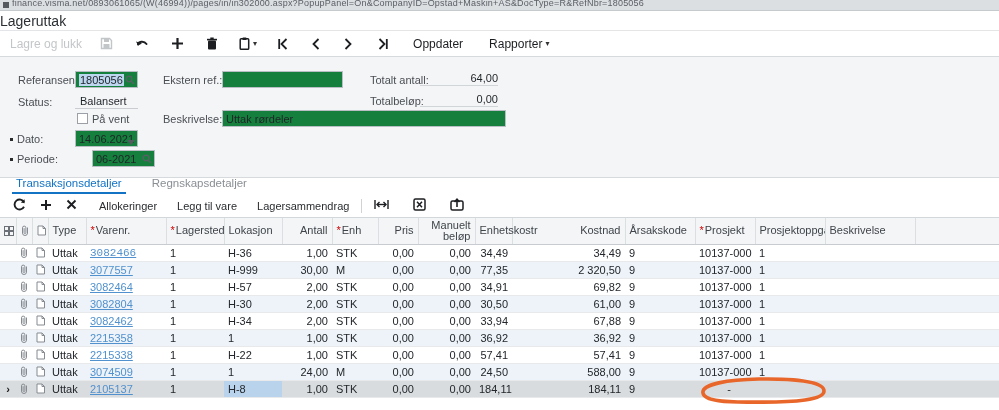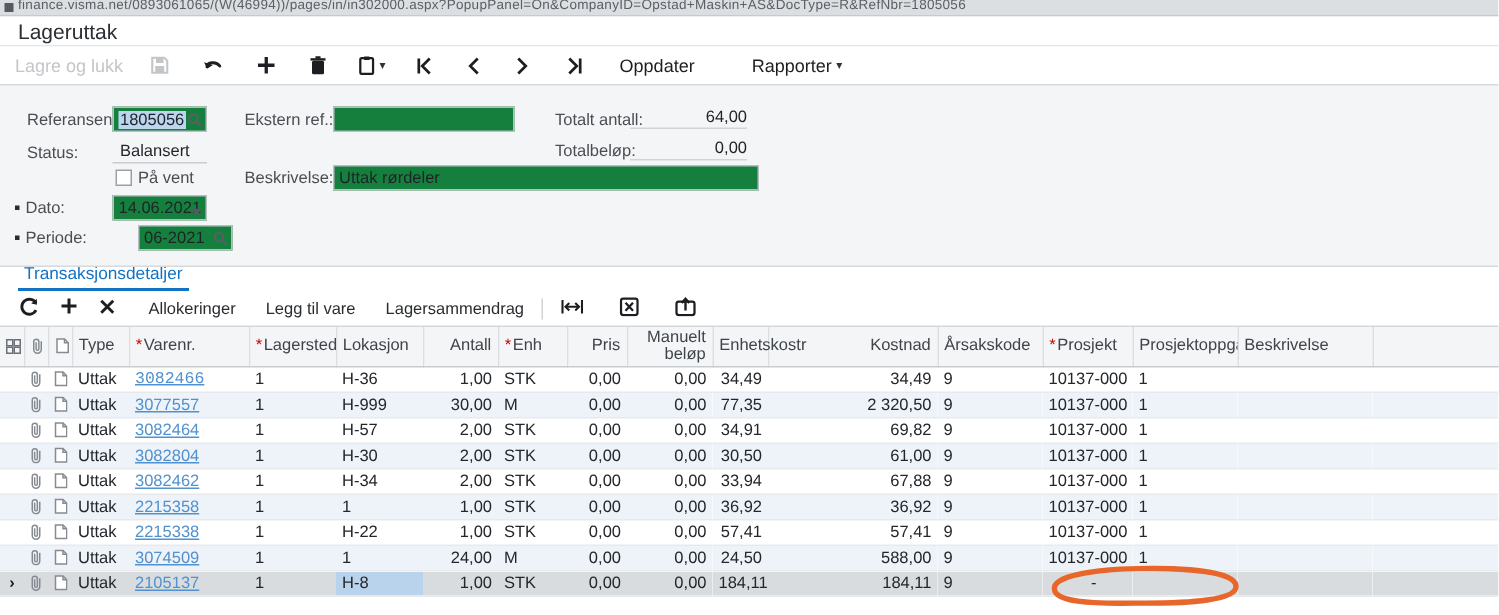--- a/index.html
+++ b/index.html
@@ -7,21 +7,21 @@
               font-family:"Liberation Sans","DejaVu Sans",sans-serif; }
   #page { position:relative; width:999px; height:410px; background:#fff; }
 
   
   .urlbar { height:11px; background:#dcdfe2; border-bottom:1px solid #c7cacd;
             overflow:hidden; display:flex; align-items:flex-start; }
   .urlbar .favicon { width:6px; height:6px; background:#555a60; margin:2px 3px 0 3px; flex:0 0 auto; }
   .urlbar .url { font-size:9px; color:#5a5f66; white-space:nowrap; margin-top:-2px; letter-spacing:.2px; }
 
   
-  .titlebar { height:20px; display:flex; align-items:center; padding-left:12px;
+  .titlebar { height:20px; display:flex; align-items:center; 
               border-bottom:1px solid #e4e5e7; background:#fff; }
   .titlebar .t { font-size:14px; color:#2b2f33; }
 
   
   .toolbar { height:25px; display:flex; align-items:center; background:#fff; font-size:12px; color:#222; }
   .tbtn { display:flex; align-items:center; height:22px; padding:0 4px; cursor:pointer; color:#1c1e21; }
   .tbtn.disabled { color:#c3c6c9; cursor:default; }
   .tbtn svg { display:block; }
   .txtbtn { padding:0 6px; }
   .caret { font-size:8px; margin-left:3px; color:#333; }
@@ -159,21 +159,21 @@
       <span>
           <svg width="12" height="12" viewBox="0 0 12 12">
             <path d="M2.5 1 L7.5 6 L2.5 11" fill="none" stroke="#1c1e21" stroke-width="1.8"></path>
             <path d="M9.8 1v10" stroke="#1c1e21" stroke-width="1.8"></path>
           </svg>
         </span>
     </div>
     <div class="tbtn txtbtn" style="margin-left:14px">
       <span>Oppdater</span>
     </div>
-    <div class="tbtn txtbtn" style="margin-left:26px">
+    <div class="tbtn txtbtn" style="margin-left:14px">
       <span>Rapporter</span>
       <span class="caret">▾</span>
     </div>
   </div>
 
   <div class="formpanel">
     <span class="flabel" style="left:18px; top:17px">Referansenr.:</span>
     <div class="fbox" style="left:75px; top:14px; width:63px">
       <span class="selhl">1805056</span>
       <span class="icon-right"><svg width="10" height="10" viewBox="0 0 10 10">
@@ -217,20 +217,21 @@
 
     <span class="flabel" style="left:370px; top:17px">Totalt antall:</span>
     <div class="fnum" style="left:420px; top:14px; width:78px">64,00</div>
 
     <span class="flabel" style="left:370px; top:38px">Totalbeløp:</span>
     <div class="fnum" style="left:420px; top:35px; width:78px">0,00</div>
   </div>
 
   <div class="tabsrow">
     <div class="tab active">Transaksjonsdetaljer</div>
+    <div class="tab inactive">Regnskapsdetaljer</div>
   </div>
 
   <div class="gridtoolbar">
     <div class="gbtn">
       <span><svg width="13" height="13" viewBox="0 0 13 13">
             <path d="M11 4.2 A5 5 0 1 0 11 8.8" fill="none" stroke="#1c1e21" stroke-width="1.9"></path>
             <path d="M11.6 1.2 L11.6 5.2 L7.8 4.4 Z" fill="#1c1e21"></path>
           </svg></span>
     </div>
     <div class="gbtn">

